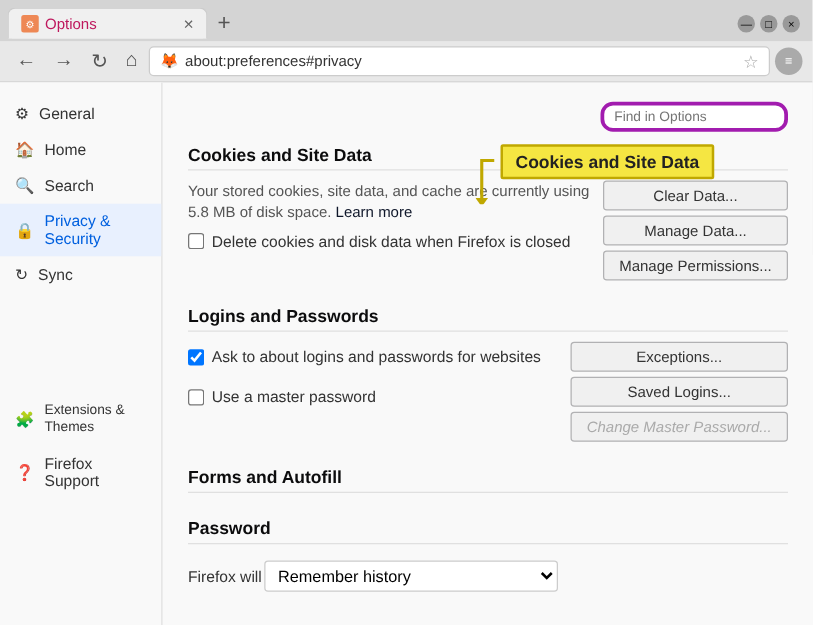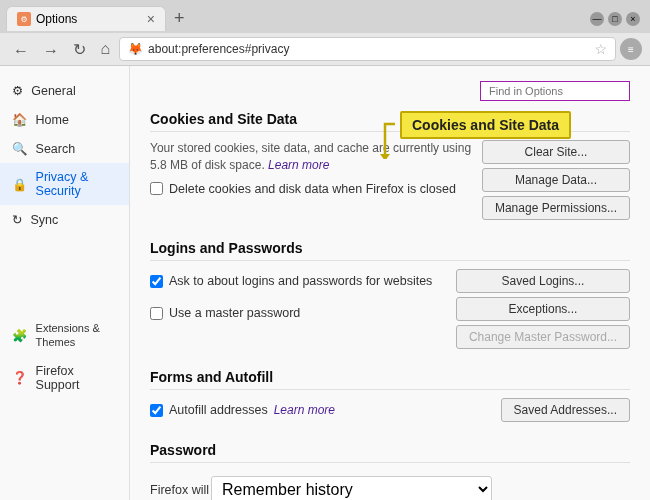--- a/index.html
+++ b/index.html
@@ -2,21 +2,21 @@
 <html><head>
   <meta charset="utf-8">
   <style>
     * { box-sizing: border-box; margin: 0; padding: 0; }
     body { font-family: -apple-system, BlinkMacSystemFont, 'Segoe UI', Arial, sans-serif; font-size: 13px; background: #f0f0f0; width: 650px; height: 500px; overflow: hidden; }
 
     
     .browser-chrome { background: #e8e8e8; border-bottom: 1px solid #ccc; }
     .tab { display: flex; align-items: center; background: #f0f0f0; border-radius: 6px 6px 0 0; padding: 5px 10px; font-size: 12px; gap: 5px; min-width: 160px; border: 1px solid #ccc; border-bottom: none; }
     .tab-favicon { width: 14px; height: 14px; background: #e85; border-radius: 2px; display: flex; align-items: center; justify-content: center; color: white; font-size: 8px; }
-    .tab-title { flex: 1; font-size: 12px; color: #000000; }
+    .tab-title { flex: 1; font-size: 12px; color: #be185d; }
     .tab-close { cursor: pointer; color: #666; font-size: 14px; line-height: 1; }
     .new-tab-btn { padding: 4px 8px; font-size: 18px; color: #555; cursor: pointer; }
     .win-btn { width: 14px; height: 14px; border-radius: 50%; border: none; cursor: pointer; font-size: 9px; display: flex; align-items: center; justify-content: center; }
     .win-min { background: #999; }
     .win-max { background: #999; }
     .win-close { background: #999; }
 
     .nav-bar { display: flex; align-items: center; padding: 4px 8px; gap: 4px; background: #e8e8e8; }
     .nav-btn { background: none; border: none; cursor: pointer; color: #555; font-size: 16px; padding: 2px 5px; border-radius: 3px; }
     .url-bar { flex: 1; display: flex; align-items: center; background: white; border: 1px solid #ccc; border-radius: 4px; padding: 3px 8px; gap: 5px; }
@@ -30,35 +30,35 @@
 
     
     .sidebar { width: 130px; background: #f9f9f9; padding: 10px 0; border-right: 1px solid #e0e0e0; flex-shrink: 0; }
     .sidebar-item { display: flex; align-items: center; gap: 8px; padding: 7px 12px; cursor: pointer; color: #333; font-size: 12.5px; }
     .sidebar-item.active { color: #0060df; background: #e8f0fe; }
 
     
     .content { flex: 1; overflow-y: auto; padding: 15px 20px; }
 
     .find-in-options { display: flex; justify-content: flex-end; margin-bottom: 10px; }
-    .find-input { padding: 3px 8px; border: 1px solid #a21caf; border-radius: 0; font-size: 11px; width: 150px; }
+    .find-input { padding: 3px 8px; border: 3px solid #a21caf; border-radius: 10px; font-size: 11px; width: 150px; }
 
     
     .section { margin-bottom: 20px; }
     .section-title { font-size: 14px; font-weight: 600; color: #0c0c0d; margin-bottom: 8px; padding-bottom: 4px; border-bottom: 1px solid #e0e0e0; }
     .section-desc { font-size: 12px; color: #555; margin-bottom: 8px; line-height: 1.4; }
-    .learn-more { color: #4c1d95; text-decoration: none; font-size: 12px; font-style: italic; }
+    .learn-more { color: #0f172a; text-decoration: none; font-size: 12px; }
     .pref-btn { padding: 4px 12px; background: #f0f0f0; border: 1px solid #b1b1b3; border-radius: 3px; cursor: pointer; font-size: 12px; color: #333; }
     .pref-btn.disabled { color: #aaa; cursor: default; }
 
     .checkbox-row { display: flex; align-items: center; gap: 6px; margin: 5px 0; font-size: 12.5px; color: #333; }
     .checkbox-row input[type="checkbox"] { margin: 0; cursor: pointer; }
 
     .field-row { display: flex; align-items: center; gap: 2px; margin: 5px 0; font-size: 12.5px; color: #333; }
-    .pref-select { padding: 3px 6px; border: 1px solid #ccc; border-radius: 3px; font-size: 16px; background: white; cursor: pointer; }
+    .pref-select { padding: 3px 6px; border: 1px solid #ccc; border-radius: 3px; font-size: 13px; background: white; cursor: pointer; }
   </style>
 </head>
 <body>
 
 <div class="browser-chrome">
   <div style="display:flex; align-items:center; background:#d4d4d4; padding:4px 6px 0;">
     <div class="tab">
       <div class="tab-favicon">⚙</div>
       <span class="tab-title">Options</span>
       <span class="tab-close">×</span>
@@ -145,21 +145,21 @@
             <div class="section-desc">
               <span>Your stored cookies, site data, and cache are currently using 5.8 MB of disk space.</span>
               <a class="learn-more" href="#">Learn more</a>
             </div>
             <div class="checkbox-row">
               <input type="checkbox" style="">
               <label>Delete cookies and disk data when Firefox is closed</label>
             </div>
           </div>
           <div style="display:flex; flex-direction:column; gap:4px; flex-shrink:0;">
-            <button class="pref-btn">Clear Site...</button>
+            <button class="pref-btn">Clear Data...</button>
             <button class="pref-btn">Manage Data...</button>
             <button class="pref-btn">Manage Permissions...</button>
           </div>
         </div>
       </div>
 
       <div class="section">
         <div class="section-title">Logins and Passwords</div>
         <div style="display:flex; align-items:flex-start; justify-content:space-between;">
           <div style="flex:1; margin-right:10px;">
@@ -167,37 +167,29 @@
               <input type="checkbox" checked="" style="">
               <label>Ask to about logins and passwords for websites</label>
             </div>
             <div style="height:8px;"></div>
             <div class="checkbox-row">
               <input type="checkbox" style="">
               <label>Use a master password</label>
             </div>
           </div>
           <div style="display:flex; flex-direction:column; gap:4px; flex-shrink:0;">
+            <button class="pref-btn">Exceptions...</button>
             <button class="pref-btn">Saved Logins...</button>
-            <button class="pref-btn">Exceptions...</button>
-            <button class="pref-btn disabled" style="color:#aaa;">Change Master Password...</button>
+            <button class="pref-btn disabled" style="color:#aaa;font-style:italic;">Change Master Password...</button>
           </div>
         </div>
       </div>
 
       <div class="section">
         <div class="section-title">Forms and Autofill</div>
-        <div style="display:flex; align-items:center; justify-content:space-between;">
-          <div class="checkbox-row">
-            <input type="checkbox" checked="" style="">
-            <label>Autofill addresses</label>
-            <a class="learn-more" href="#">Learn more</a>
-          </div>
-          <button class="pref-btn">Saved Addresses...</button>
-        </div>
       </div>
 
       <div class="section history-section">
         <div class="section-title">Password</div>
         <div style="display:flex; align-items:center; justify-content:space-between;">
           <div class="field-row">
             <span>Firefox will</span>
             <select class="pref-select">
               <option>Remember history</option>
               <option>Never remember history</option>

